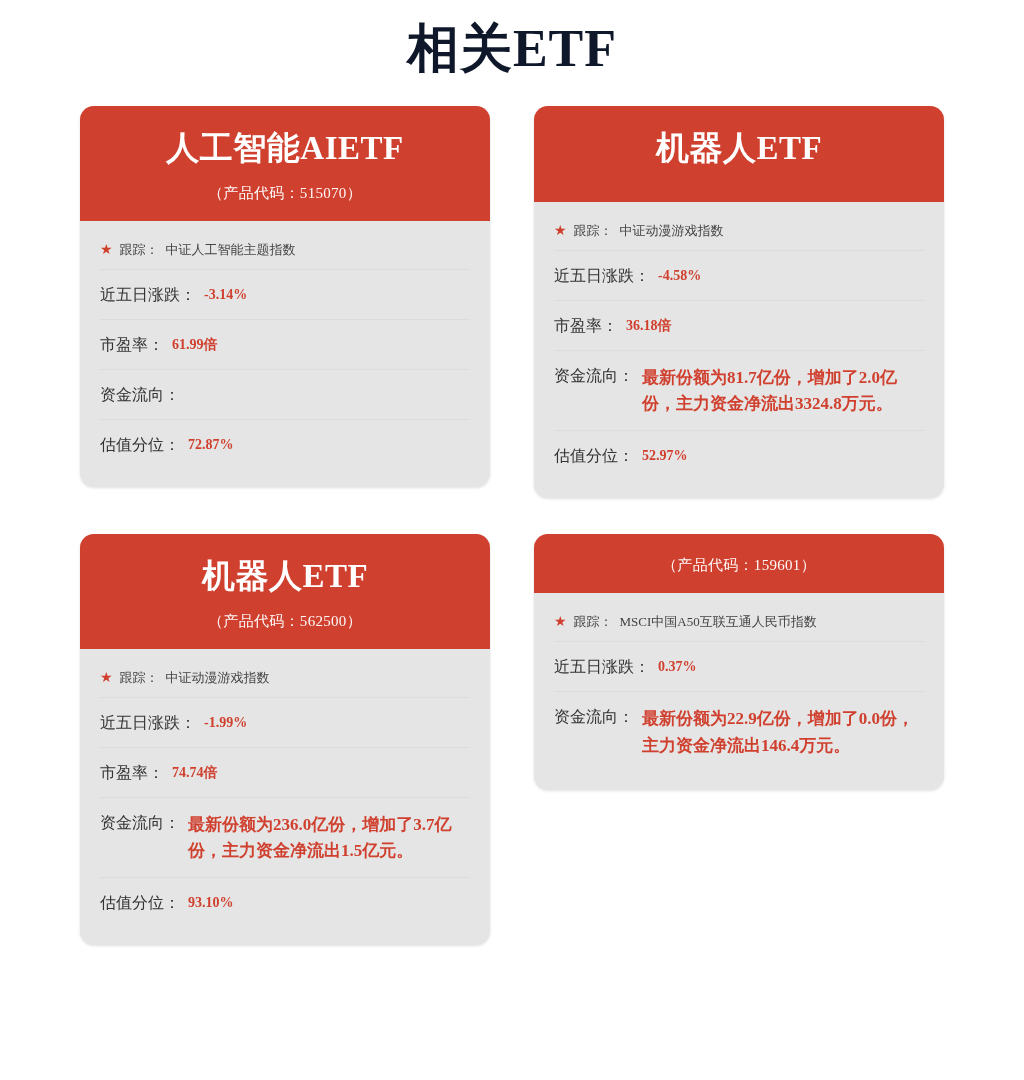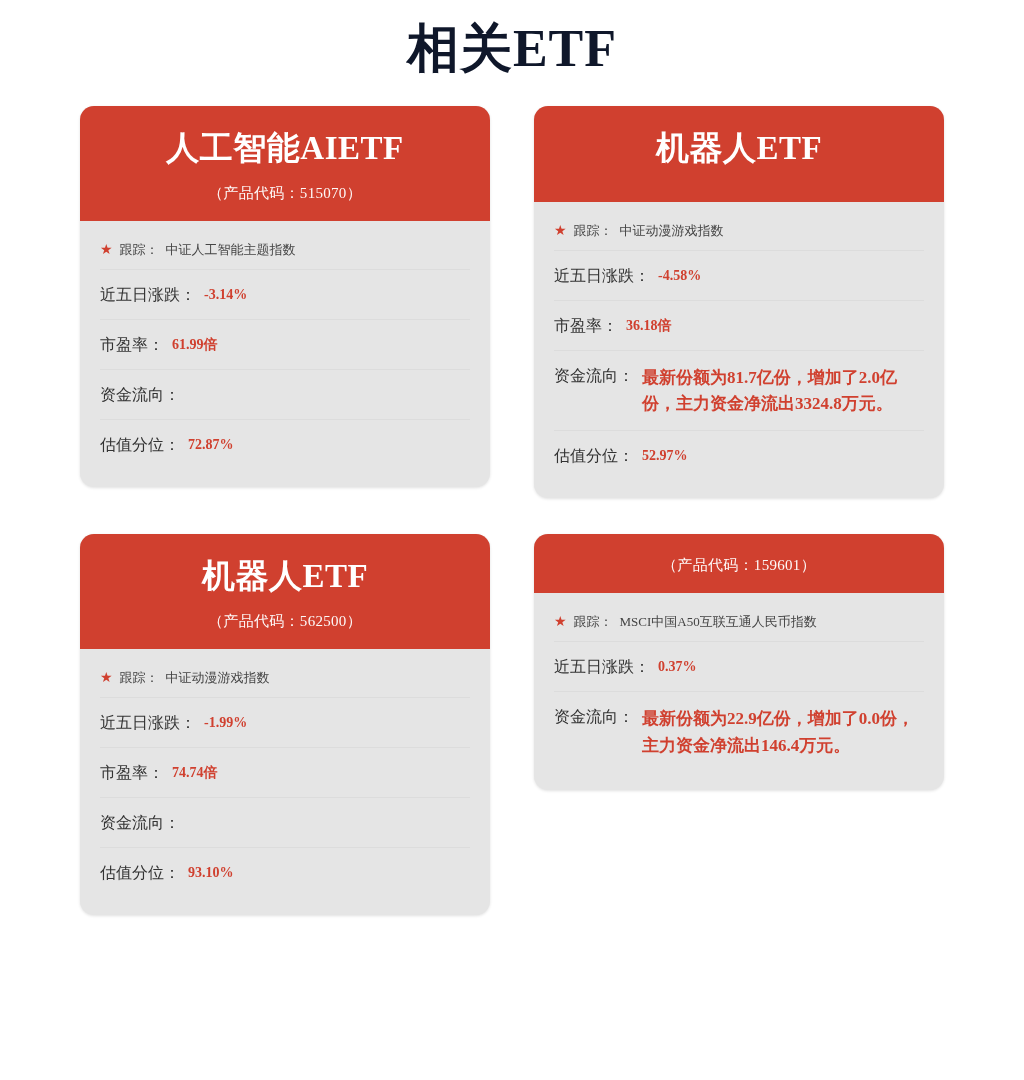--- a/index.html
+++ b/index.html
@@ -202,20 +202,21 @@
           <span class="row-value">-1.99%</span>
         </div>
         <div class="divider"></div>
         <div class="row">
           <span class="row-label">市盈率：</span>
           <span class="row-value">74.74倍</span>
         </div>
         <div class="divider"></div>
         <div class="row">
           <span class="row-label">资金流向：</span>
+          <span class="row-value multiline">最新份额为236.0亿份，增加了3.7亿份，主力资金净流出1.5亿元。</span>
         </div>
         <div class="divider"></div>
         <div class="row">
           <span class="row-label">估值分位：</span>
           <span class="row-value">93.10%</span>
         </div>
       </div>
     </div>
 
     <div class="card">

